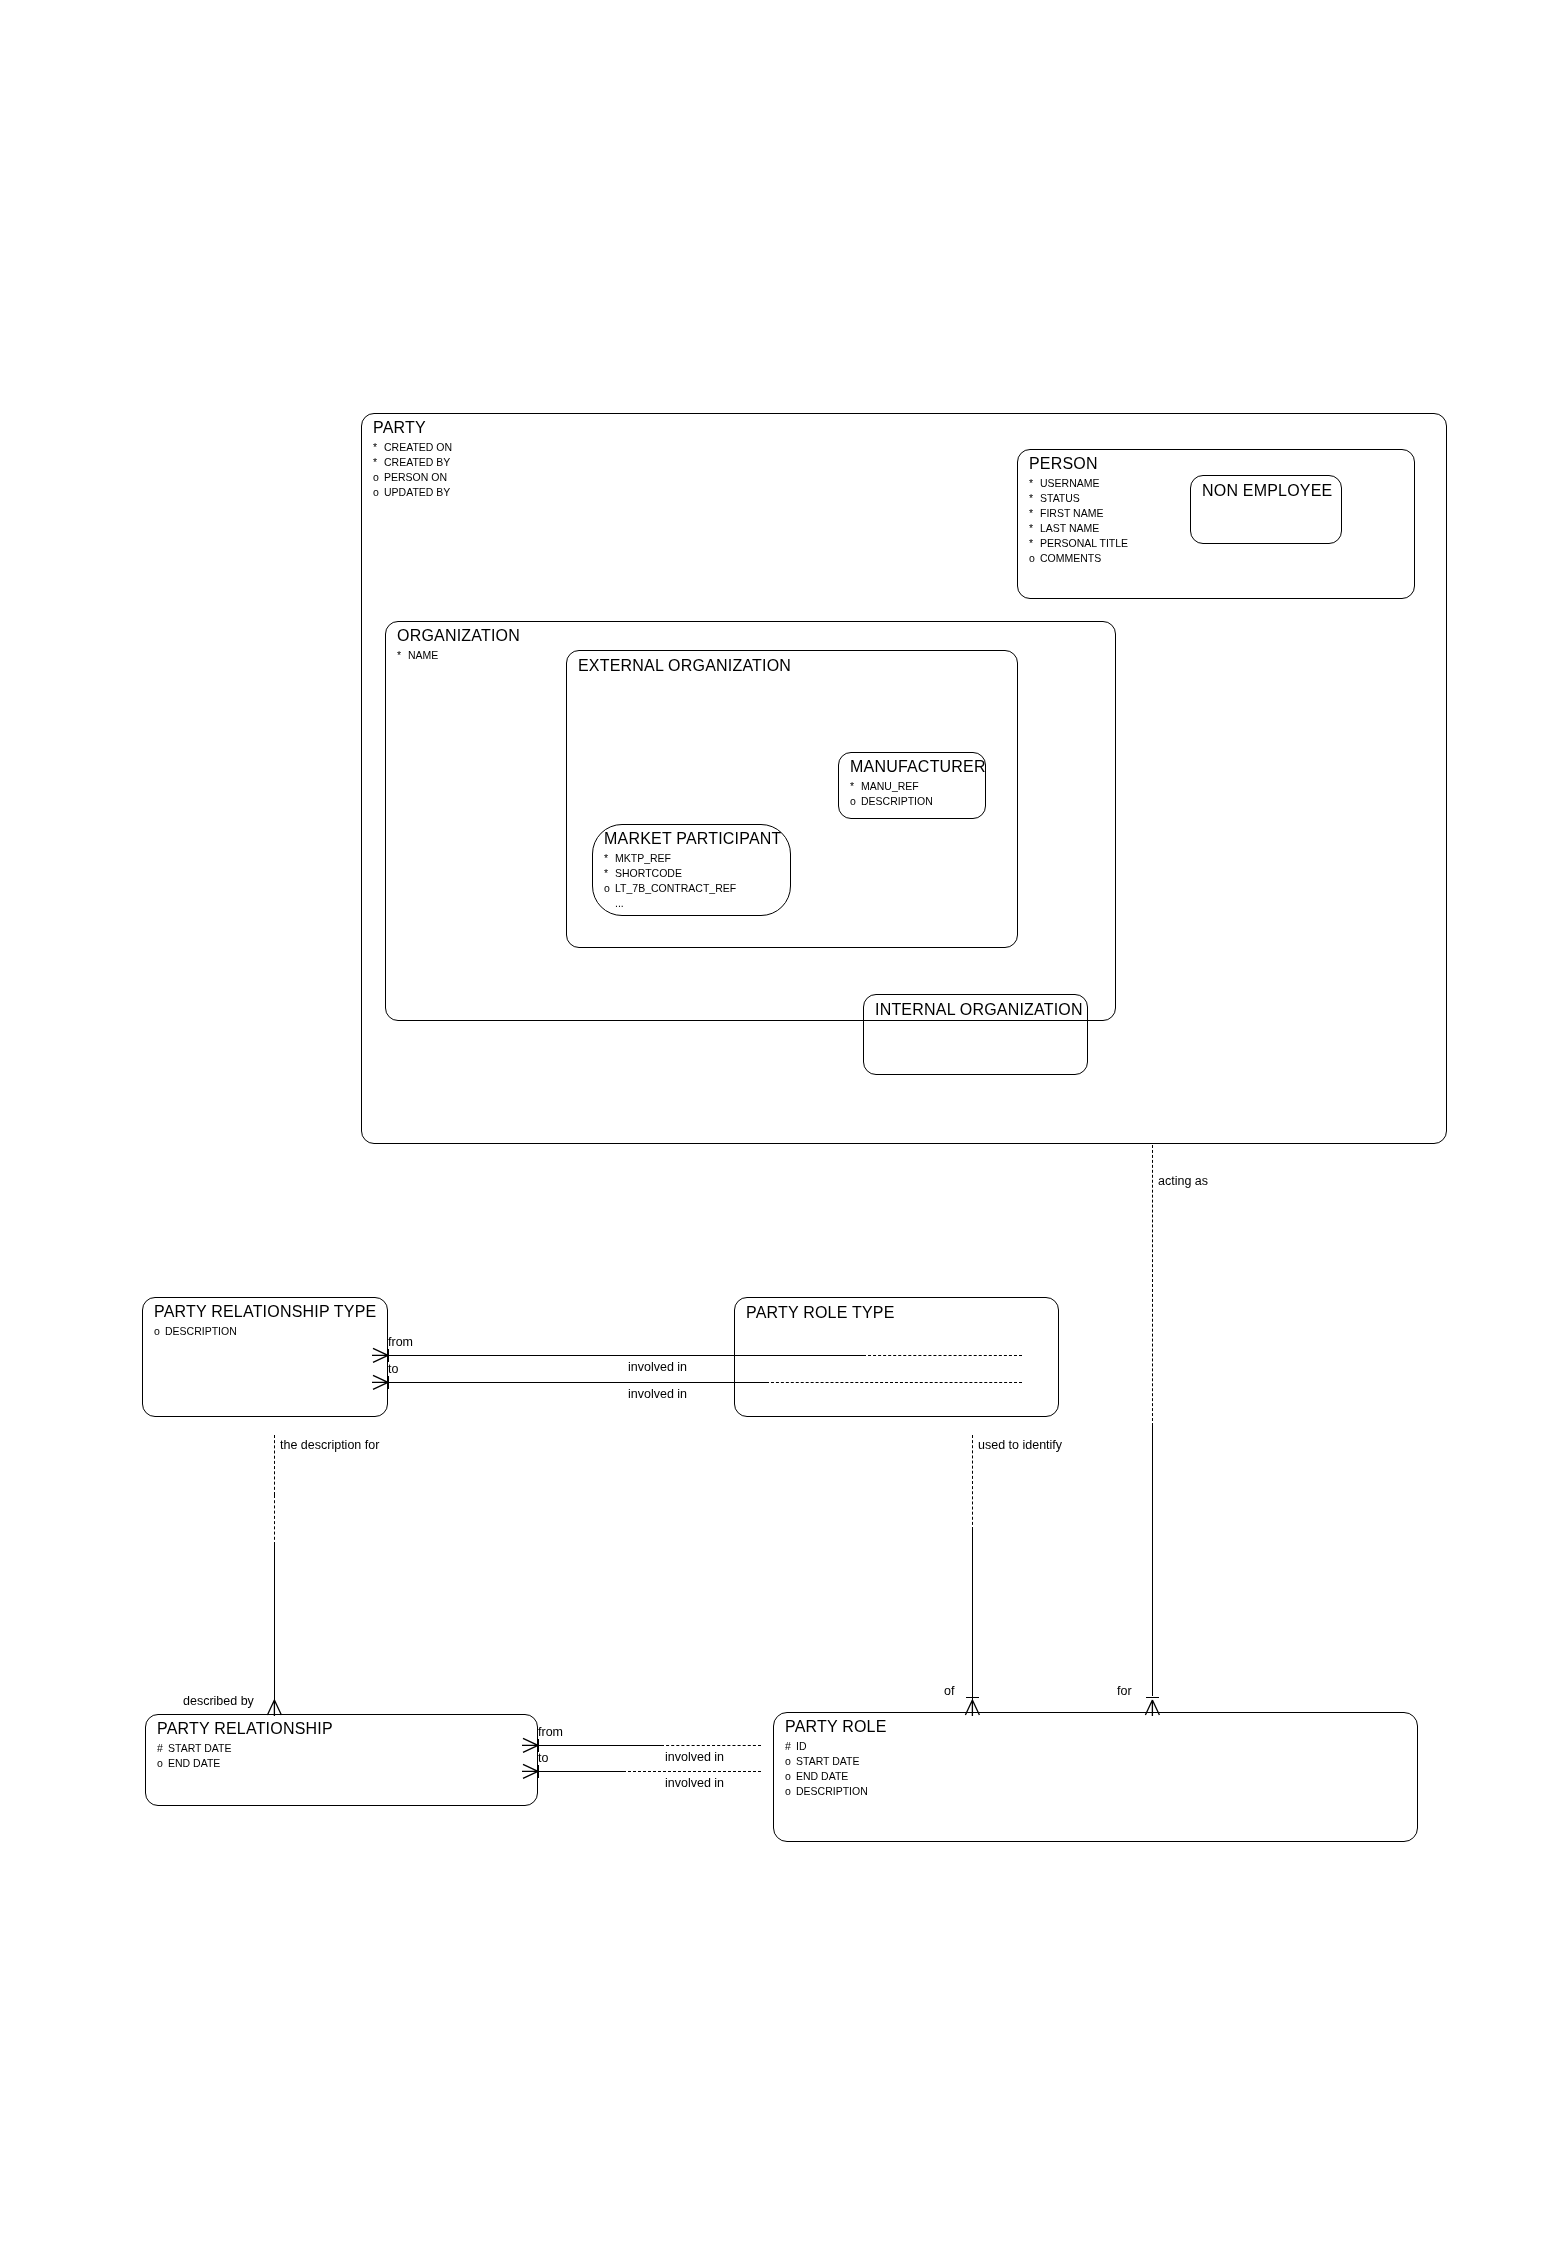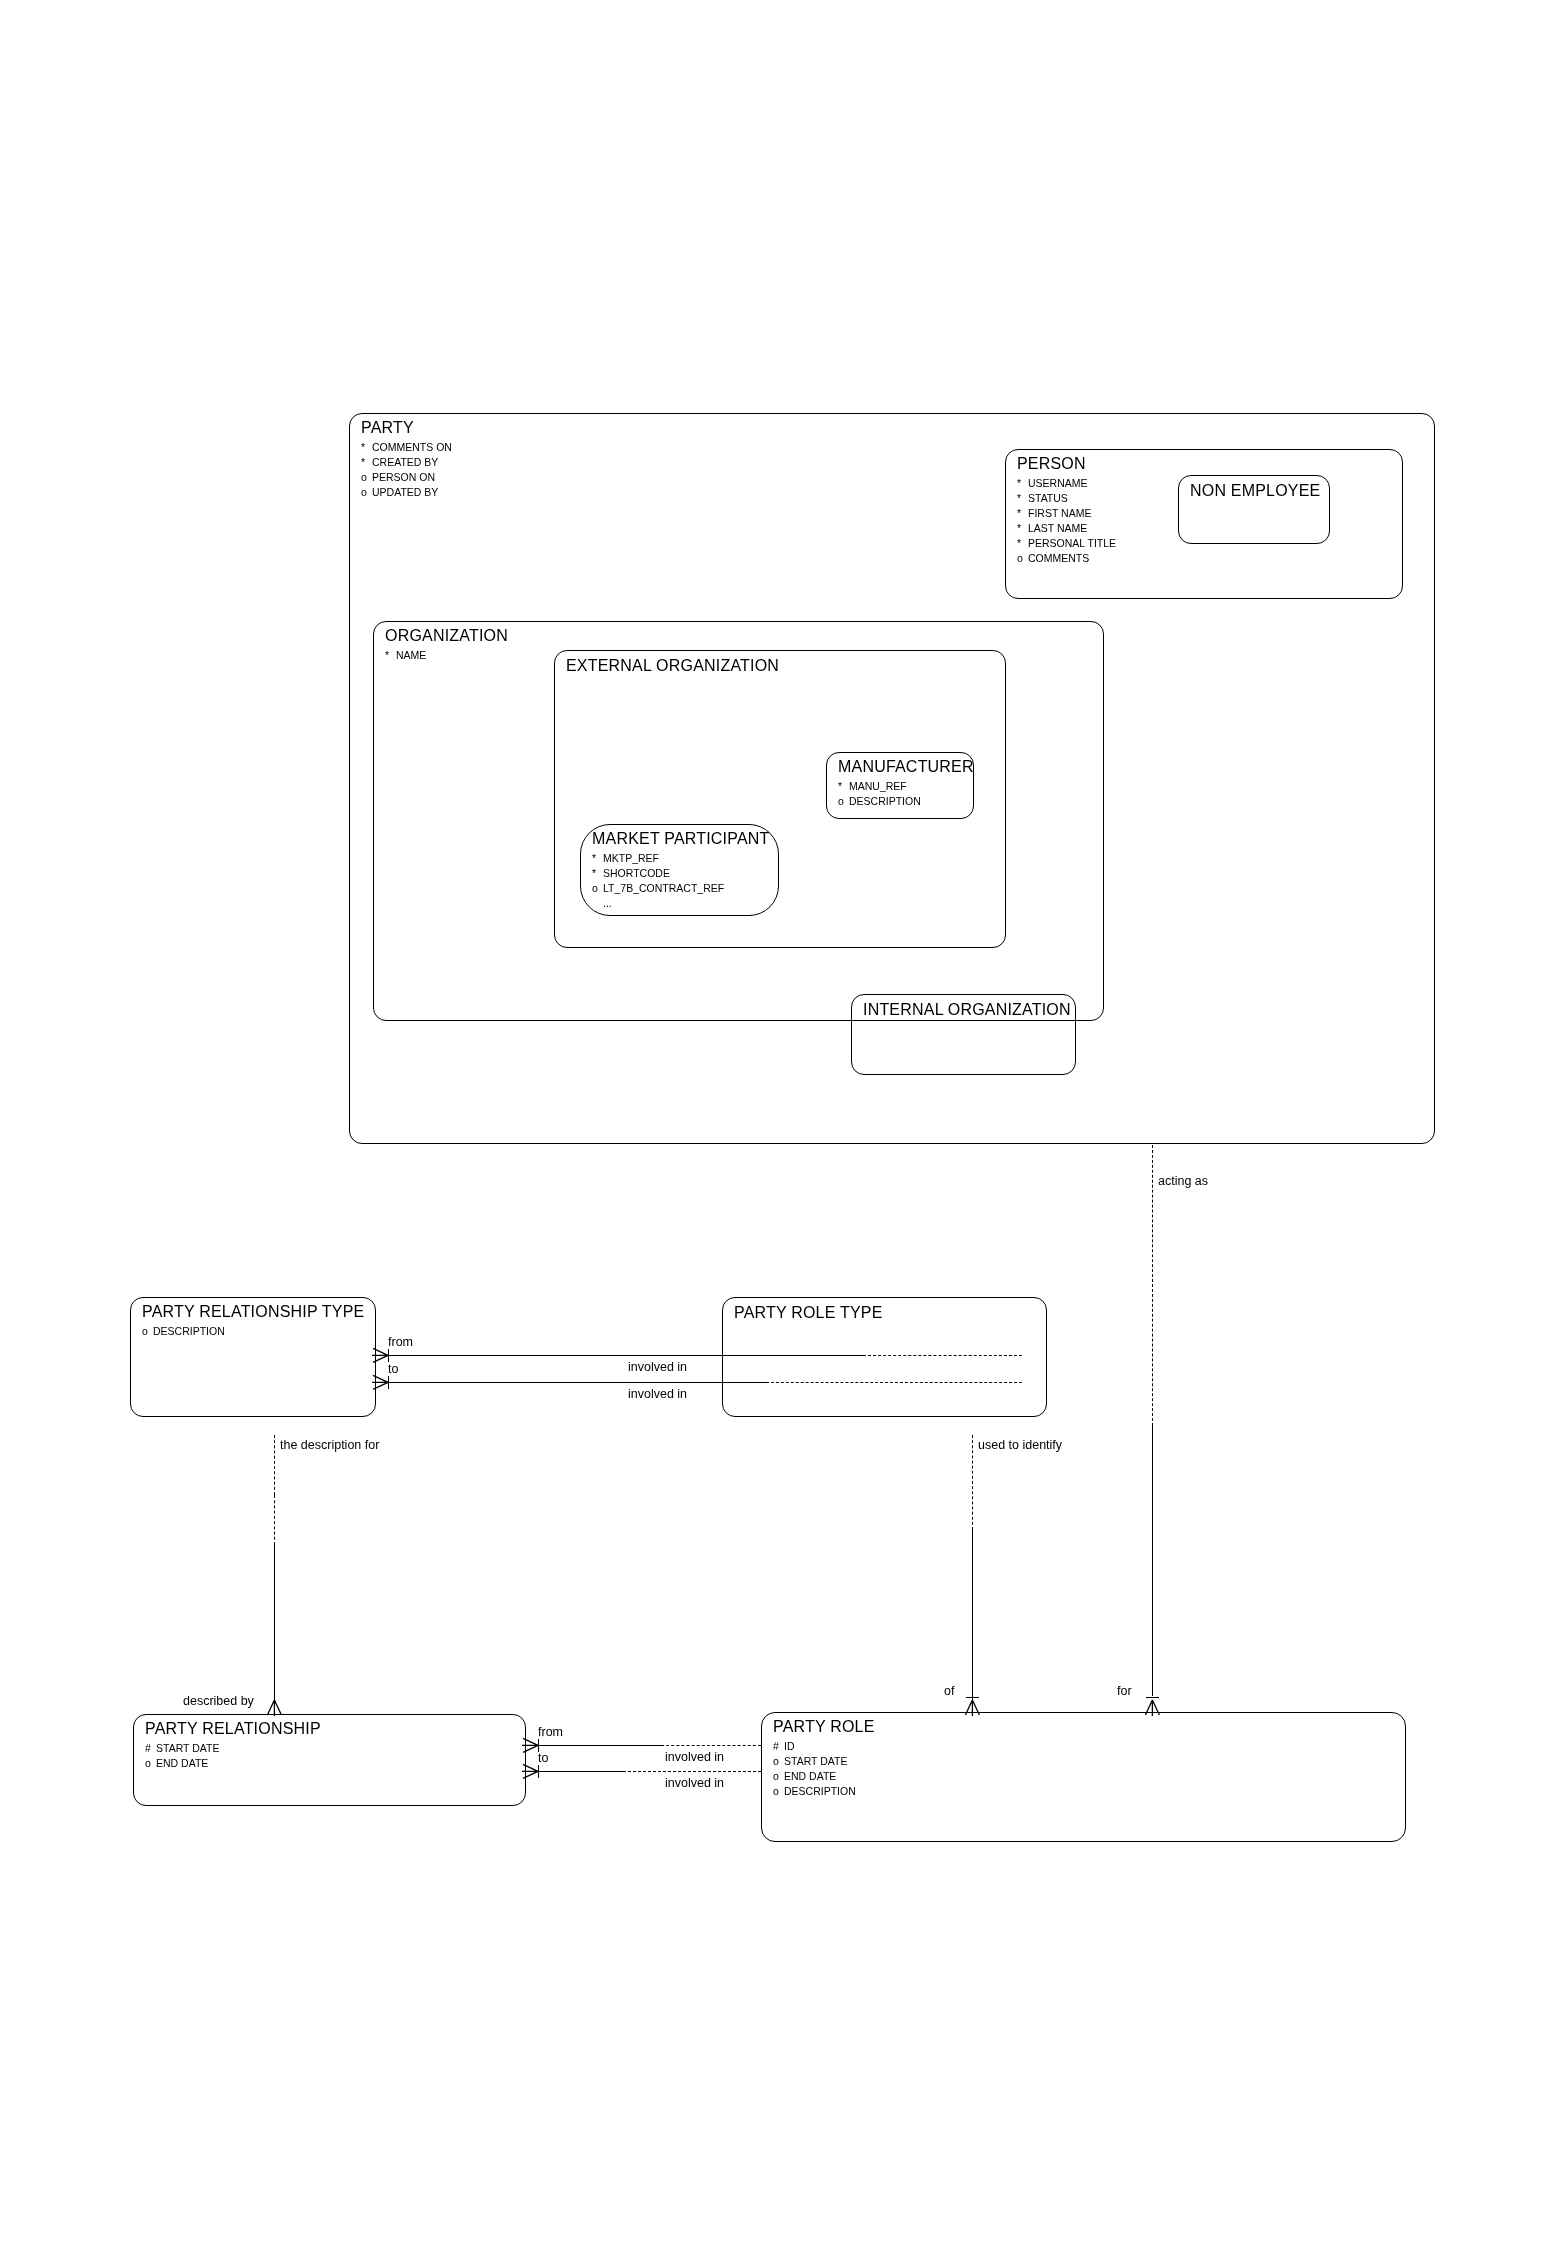--- a/index.html
+++ b/index.html
@@ -20,20 +20,21 @@
     overflow: hidden;
   }
 
   
   .entity {
     position: absolute;
     border: 1.3px solid #000000;
     border-radius: 13px;
     box-sizing: border-box;
     background: transparent;
+    margin-left: 12px;
   }
   .entity > .ename {
     position: absolute;
     left: 11px;
     top: 5px;
     font-size: 16px;
     letter-spacing: 0.2px;
     white-space: nowrap;
     line-height: 18px;
   }
@@ -108,21 +109,21 @@
   }
 </style>
 </head>
 <body>
 
 <div id="canvas">
 
   <div class="entity" style="left:349px; top:413px; width:1086px; height:731px;">
     <div class="ename">PARTY</div>
     <div class="attrs">
-      <span class="attr"><span class="mark">*</span><span>COMMENTS ON</span></span>
+      <span class="attr"><span class="mark">*</span><span>CREATED ON</span></span>
       <span class="attr"><span class="mark">*</span><span>CREATED BY</span></span>
       <span class="attr"><span class="mark">o</span><span>PERSON ON</span></span>
       <span class="attr"><span class="mark">o</span><span>UPDATED BY</span></span>
     </div>
   </div>
 
   <div class="entity" style="left:1005px; top:449px; width:398px; height:150px;">
     <div class="ename">PERSON</div>
     <div class="attrs">
       <span class="attr"><span class="mark">*</span><span>USERNAME</span></span>

